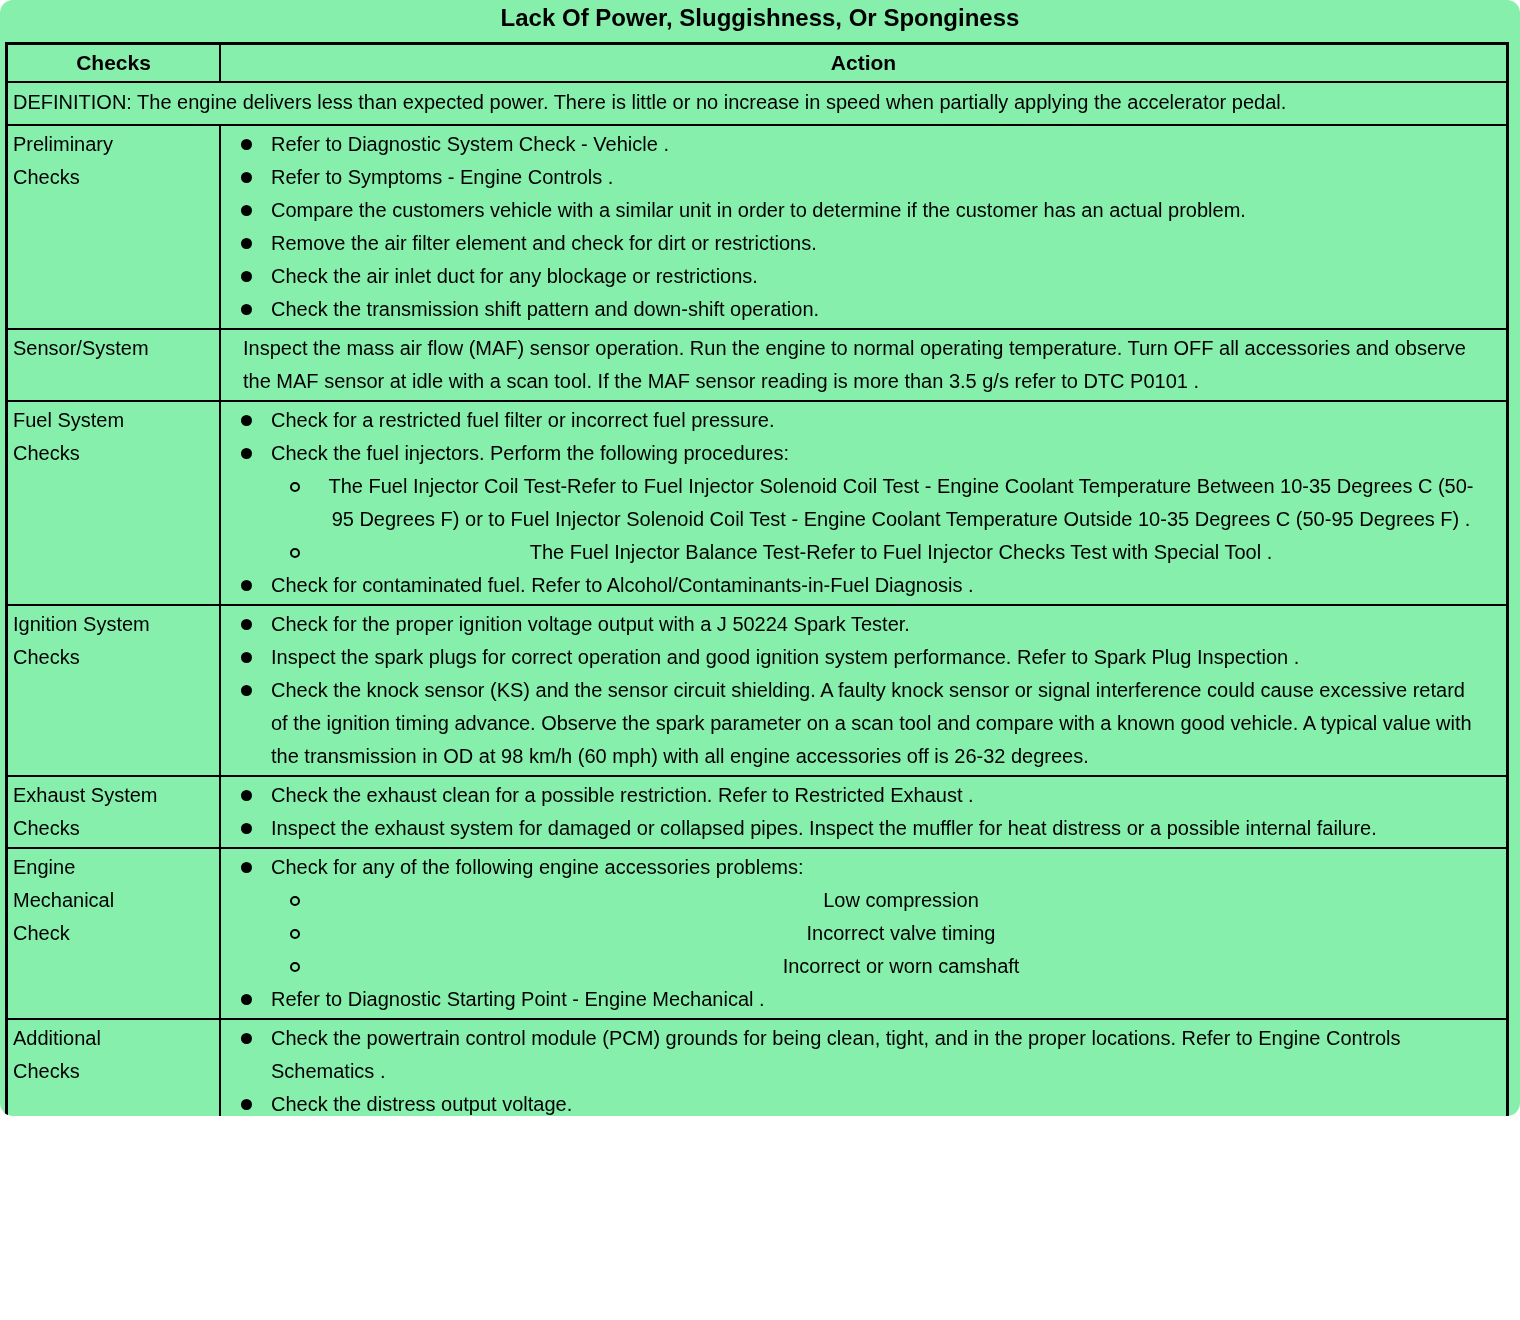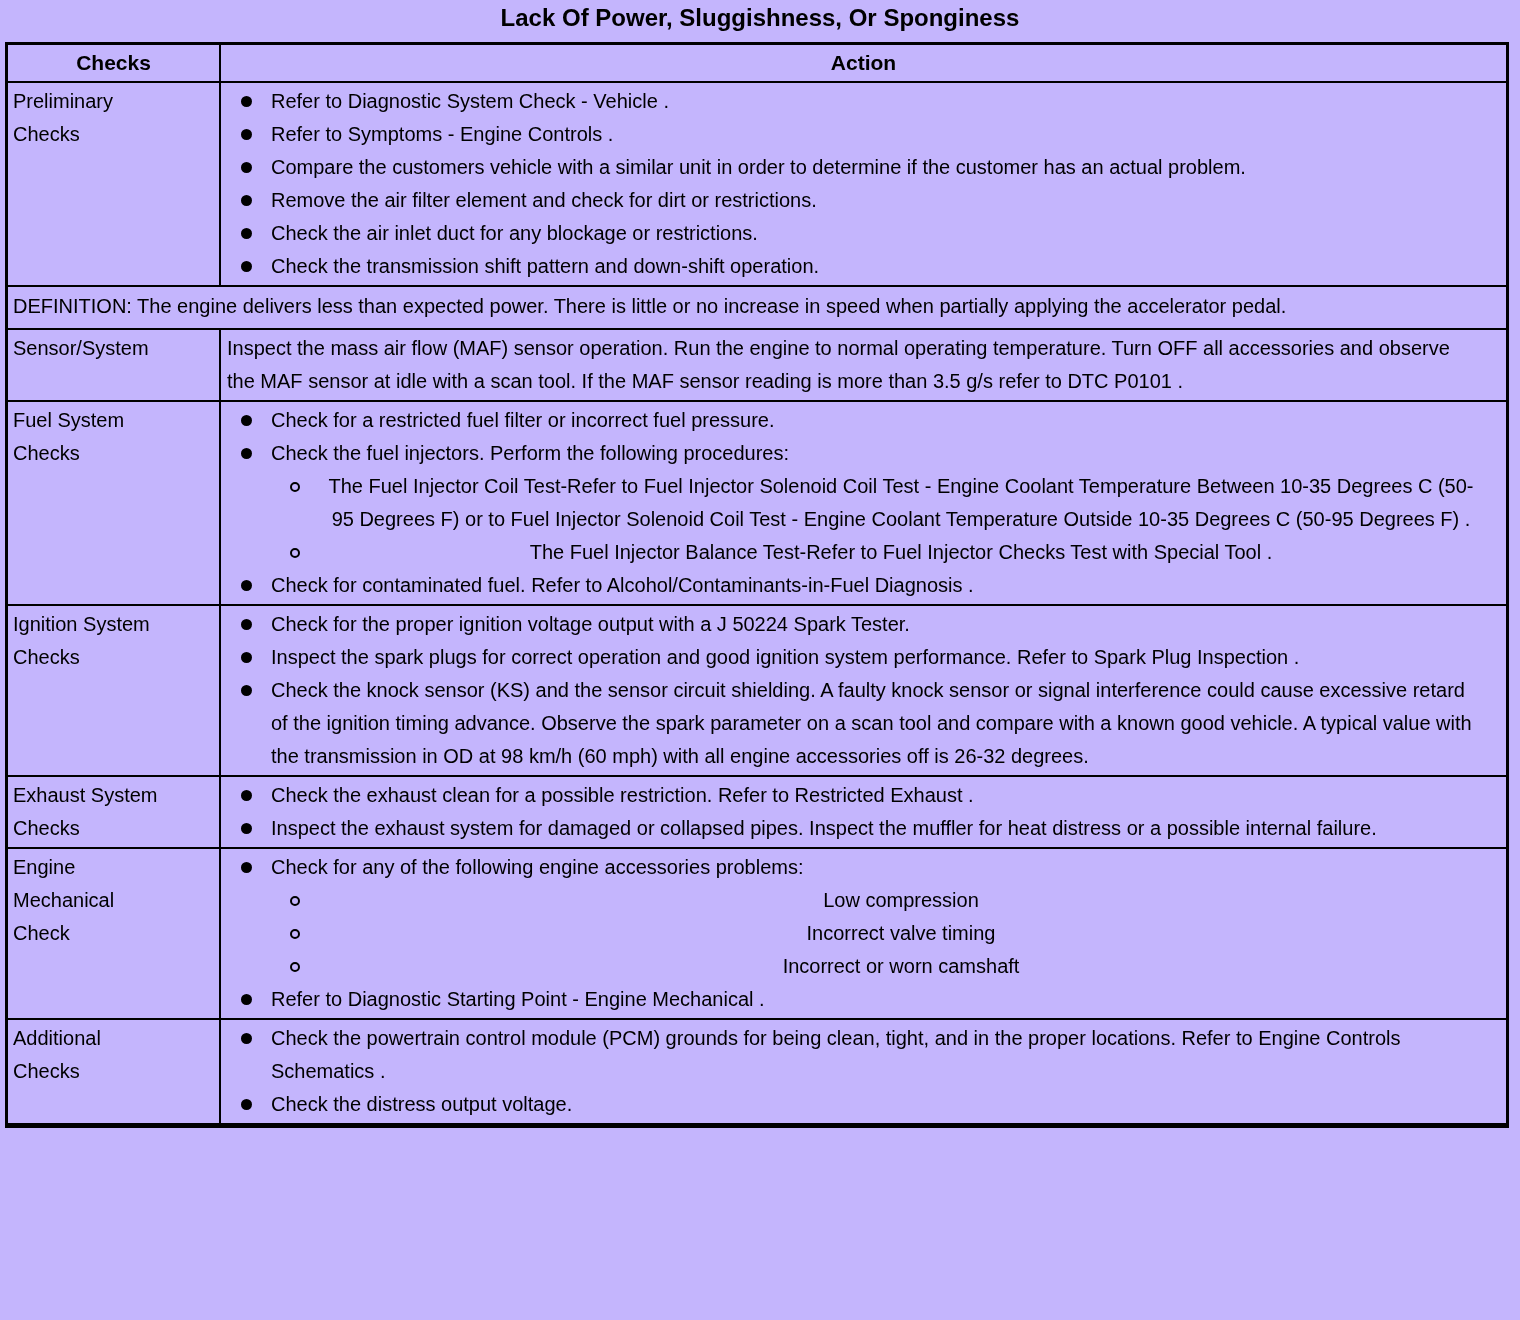--- a/index.html
+++ b/index.html
@@ -3,25 +3,26 @@
 <meta charset="utf-8">
 <style>
   html, body {
     margin: 0;
     padding: 0;
     background: #ffffff;
   }
   .page {
     position: relative;
     width: 1520px;
-    height: 1320px;
-    background: #c4b5fd;
+    height: 1116px;
+    background: #86efac;
     color: #000000;
     font-family: "Liberation Sans", sans-serif;
     overflow: hidden;
+    border-radius: 13px;
   }
   .title {
     margin-top: 3px;
     text-align: center;
     font-size: 24px;
     line-height: 30px;
     font-weight: bold;
   }
   table.doc-table {
     border-collapse: collapse;
@@ -55,21 +56,21 @@
   }
   td.check-cell {
     padding: 2px 52px 2px 5px;
   }
   td.action-cell {
     padding: 2px 24px 2px 0;
   }
   .item { display: flex; }
   .item.bullet { padding-left: 20px; }
   .item.sub    { padding-left: 69px; text-align: center; }
-  .item.text   { padding-left: 6px; }
+  .item.text   { padding-left: 6px; margin-left: 16px; }
   .marker-col {
     flex: 0 0 30px;
     padding-top: 11px;
   }
   .dot {
     display: block;
     width: 11px;
     height: 11px;
     background: #000000;
     border-radius: 50%;
@@ -92,64 +93,64 @@
   <div class="title">Lack Of Power, Sluggishness, Or Sponginess</div>
   <table class="doc-table">
     <thead>
       <tr>
         <th class="checks-col">Checks</th>
         <th class="action-col">Action</th>
       </tr>
     </thead>
     <tbody>
       <tr>
-    <td class="check-cell">Preliminary Checks</td>
-    <td class="action-cell">
-            <div class="item bullet">
-              <span class="marker-col">
-                <span class="dot"></span>
-              </span>
-              <span class="item-text">Refer to Diagnostic System Check - Vehicle .</span>
-            </div>
-            <div class="item bullet">
-              <span class="marker-col">
-                <span class="dot"></span>
-              </span>
-              <span class="item-text">Refer to Symptoms - Engine Controls .</span>
-            </div>
-            <div class="item bullet">
-              <span class="marker-col">
-                <span class="dot"></span>
-              </span>
-              <span class="item-text">Compare the customers vehicle with a similar unit in order to determine if the customer has an actual problem.</span>
-            </div>
-            <div class="item bullet">
-              <span class="marker-col">
-                <span class="dot"></span>
-              </span>
-              <span class="item-text">Remove the air filter element and check for dirt or restrictions.</span>
-            </div>
-            <div class="item bullet">
-              <span class="marker-col">
-                <span class="dot"></span>
-              </span>
-              <span class="item-text">Check the air inlet duct for any blockage or restrictions.</span>
-            </div>
-            <div class="item bullet">
-              <span class="marker-col">
-                <span class="dot"></span>
-              </span>
-              <span class="item-text">Check the transmission shift pattern and down-shift operation.</span>
-            </div>
-          </td>
-  </tr>
-
-  <tr>
         <td colspan="2" class="definition-cell">DEFINITION: The engine delivers less than expected power. There is little or no increase in speed when partially applying the accelerator pedal.</td>
       </tr>
+
+  <tr>
+    <td class="check-cell">Preliminary Checks</td>
+    <td class="action-cell">
+            <div class="item bullet">
+              <span class="marker-col">
+                <span class="dot"></span>
+              </span>
+              <span class="item-text">Refer to Diagnostic System Check - Vehicle .</span>
+            </div>
+            <div class="item bullet">
+              <span class="marker-col">
+                <span class="dot"></span>
+              </span>
+              <span class="item-text">Refer to Symptoms - Engine Controls .</span>
+            </div>
+            <div class="item bullet">
+              <span class="marker-col">
+                <span class="dot"></span>
+              </span>
+              <span class="item-text">Compare the customers vehicle with a similar unit in order to determine if the customer has an actual problem.</span>
+            </div>
+            <div class="item bullet">
+              <span class="marker-col">
+                <span class="dot"></span>
+              </span>
+              <span class="item-text">Remove the air filter element and check for dirt or restrictions.</span>
+            </div>
+            <div class="item bullet">
+              <span class="marker-col">
+                <span class="dot"></span>
+              </span>
+              <span class="item-text">Check the air inlet duct for any blockage or restrictions.</span>
+            </div>
+            <div class="item bullet">
+              <span class="marker-col">
+                <span class="dot"></span>
+              </span>
+              <span class="item-text">Check the transmission shift pattern and down-shift operation.</span>
+            </div>
+          </td>
+  </tr>
 
   <tr>
     <td class="check-cell">Sensor/System</td>
     <td class="action-cell">
             <div class="item text">
               <span class="item-text">Inspect the mass air flow (MAF) sensor operation. Run the engine to normal operating temperature. Turn OFF all accessories and observe the MAF sensor at idle with a scan tool. If the MAF sensor reading is more than 3.5 g/s refer to DTC P0101 .</span>
             </div>
           </td>
   </tr>
 

